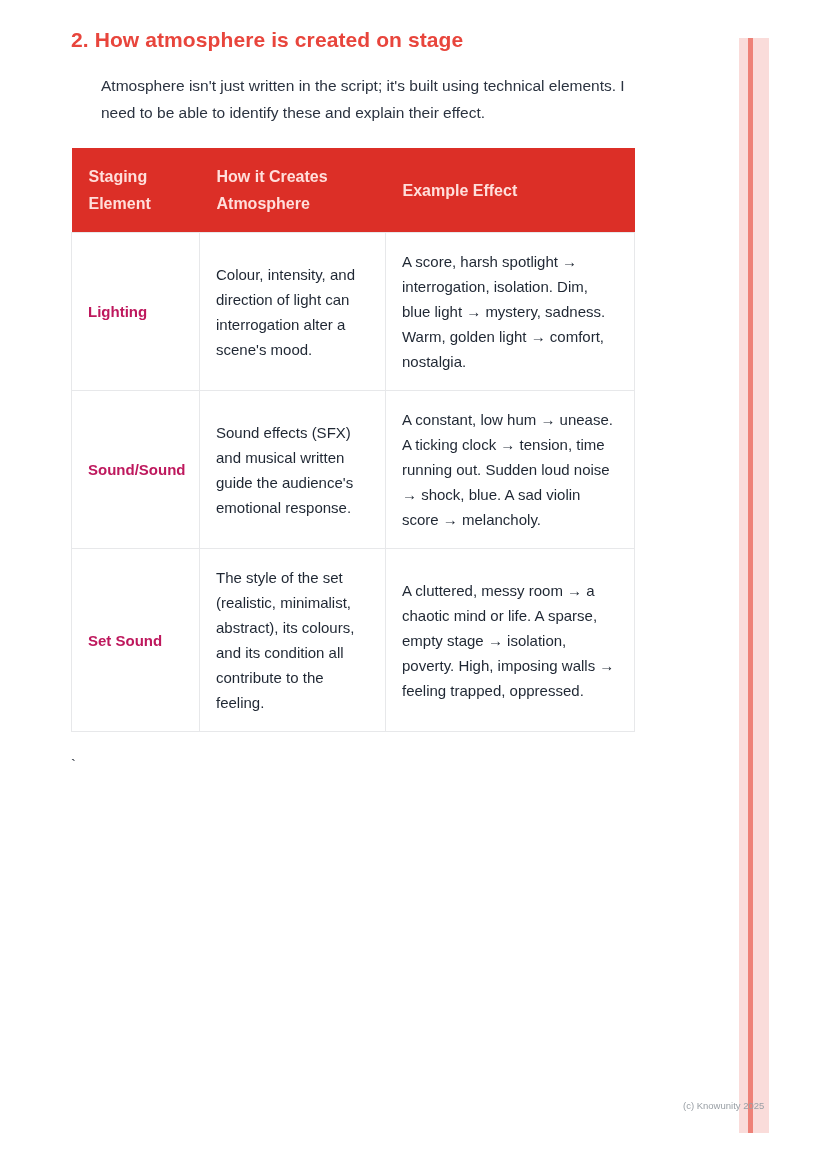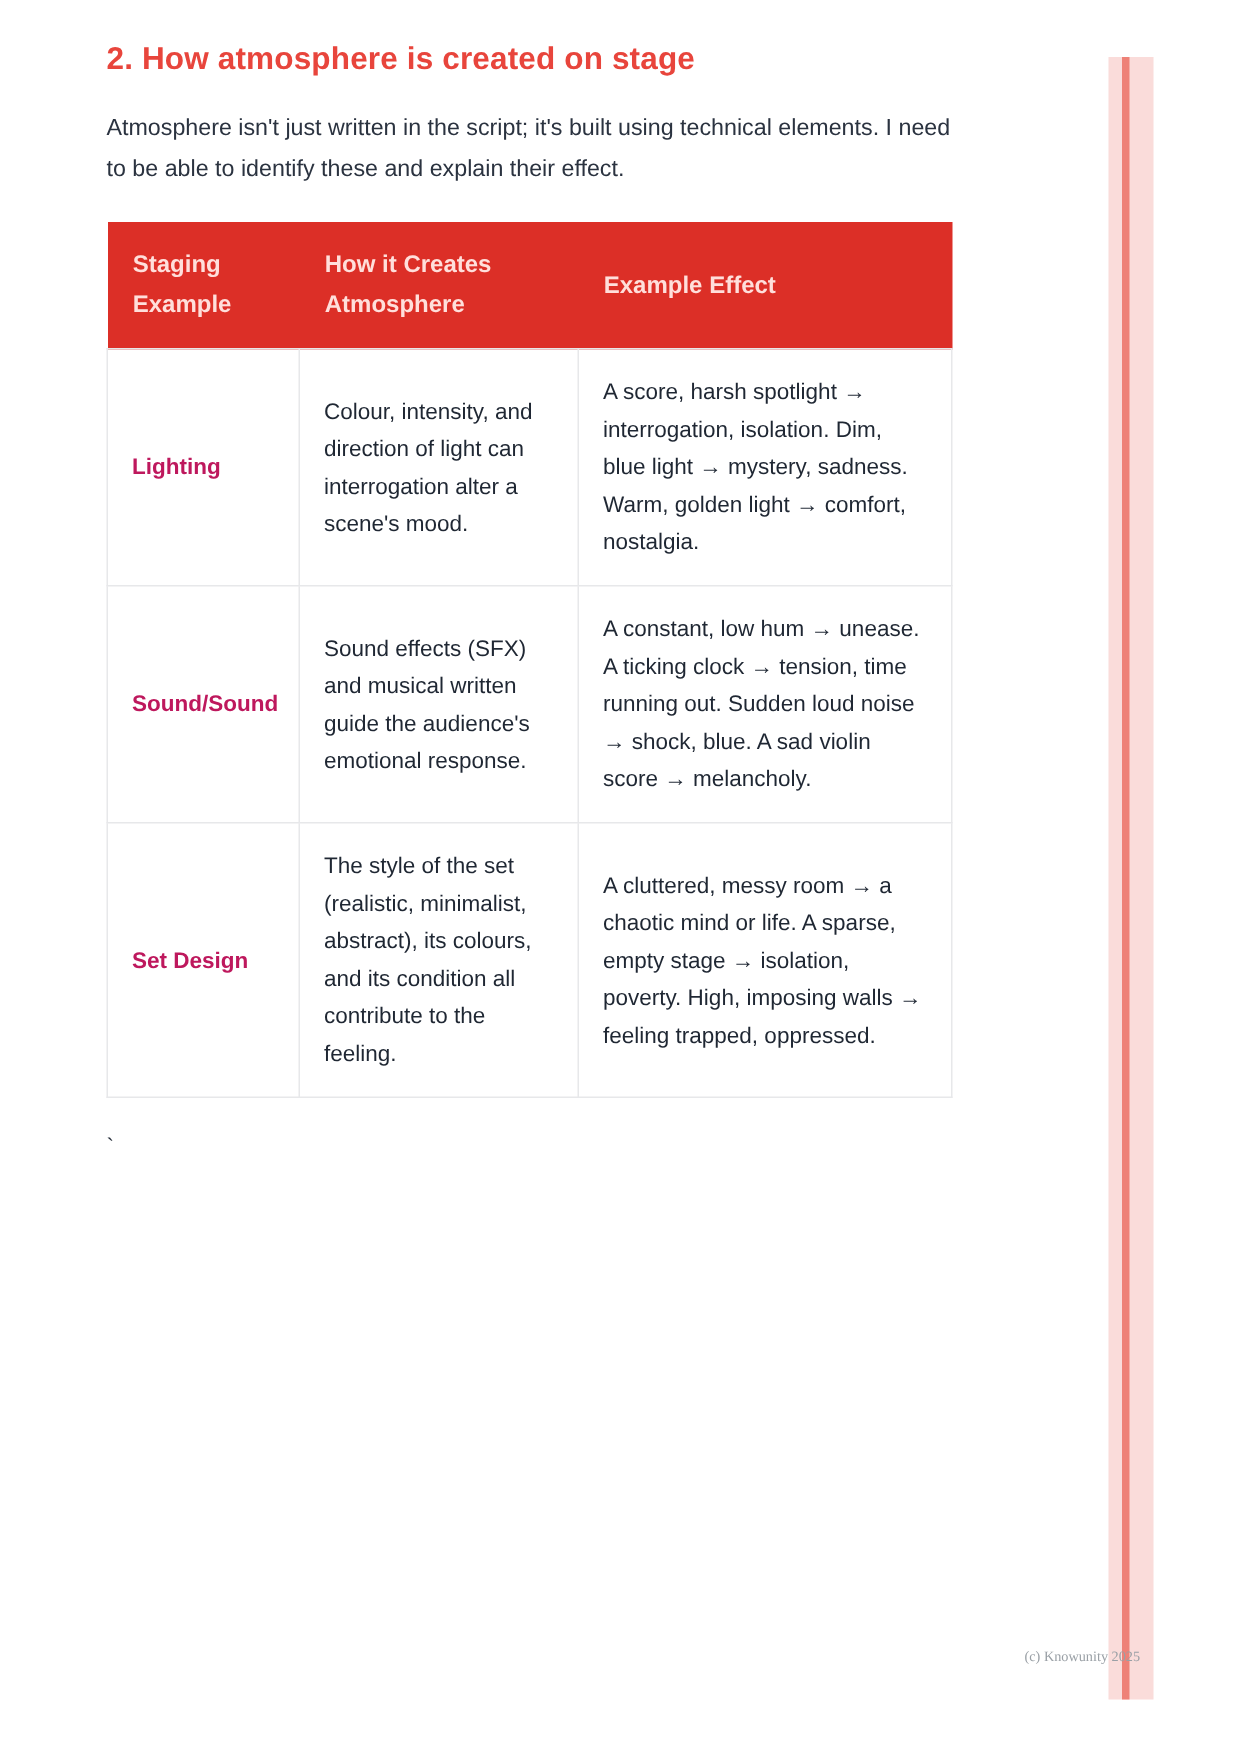--- a/index.html
+++ b/index.html
@@ -45,20 +45,21 @@
     font-weight: 700;
     letter-spacing: 0.1px;
     margin-bottom: 20px;
   }
 
   .intro {
     color: #2b3340;
     font-size: 15.5px;
     line-height: 27px;
     margin-bottom: 22px;
+    margin-left: 30px;
   }
 
   table.atmos {
     border-collapse: collapse;
     width: 563px;
     table-layout: fixed;
   }
   table.atmos col.c1 { width: 128px; }
   table.atmos col.c2 { width: 186px; }
   table.atmos col.c3 { width: 249px; }
@@ -97,21 +98,20 @@
   }
 
   .footer {
     position: absolute;
     left: 683px;
     top: 1100px;
     font-size: 9.5px;
     color: #9aa0a6;
     white-space: nowrap;
     z-index: 2;
-    font-family: Liberation Serif, serif;
   }
 </style>
 </head>
 <body>
 
 <div class="page">
 
   <div class="stripe">
     <div class="stripe-line"></div>
   </div>
@@ -123,38 +123,38 @@
     <p class="intro">Atmosphere isn't just written in the script; it's built using technical elements. I need to be able to identify these and explain their effect.</p>
 
     <table class="atmos">
       <colgroup>
         <col class="c1">
           <col class="c2">
           <col class="c3">
       </colgroup>
       <thead>
         <tr>
-          <th>Staging Example</th>
+          <th>Staging Element</th>
           <th>How it Creates Atmosphere</th>
           <th>Example Effect</th>
         </tr>
       </thead>
       <tbody>
         <tr>
           <td class="el">Lighting</td>
           <td>Colour, intensity, and direction of light can interrogation alter a scene's mood.</td>
           <td>A score, harsh spotlight → interrogation, isolation. Dim, blue light → mystery, sadness. Warm, golden light → comfort, nostalgia.</td>
         </tr>
         <tr>
           <td class="el">Sound/Sound</td>
           <td>Sound effects (SFX) and musical written guide the audience's emotional response.</td>
           <td>A constant, low hum → unease. A ticking clock → tension, time running out. Sudden loud noise → shock, blue. A sad violin score → melancholy.</td>
         </tr>
         <tr>
-          <td class="el">Set Design</td>
+          <td class="el">Set Sound</td>
           <td>The style of the set (realistic, minimalist, abstract), its colours, and its condition all contribute to the feeling.</td>
           <td>A cluttered, messy room → a chaotic mind or life. A sparse, empty stage → isolation, poverty. High, imposing walls → feeling trapped, oppressed.</td>
         </tr>
       </tbody>
     </table>
 
     <p class="stray">`</p>
 
   </div>
 

